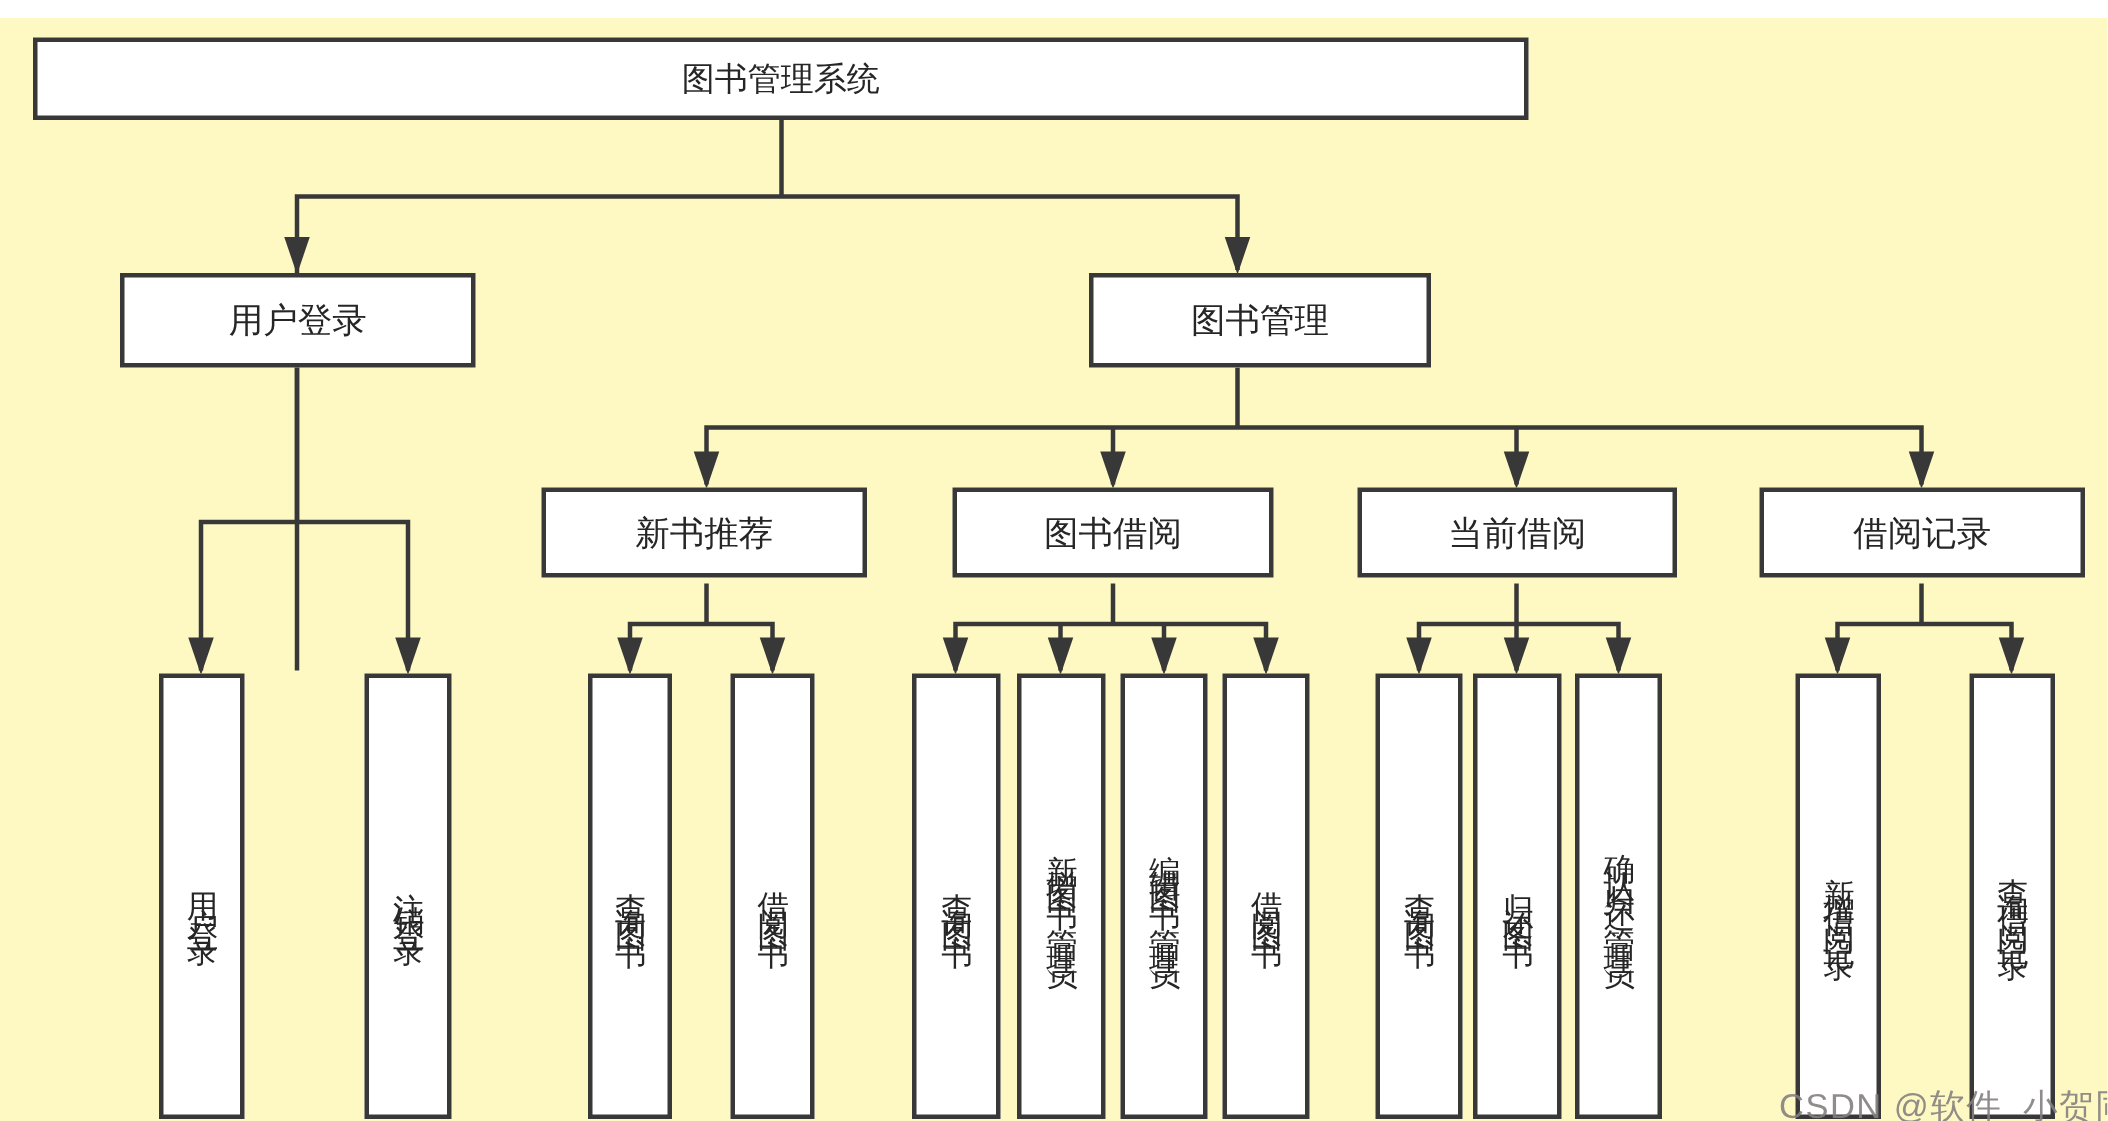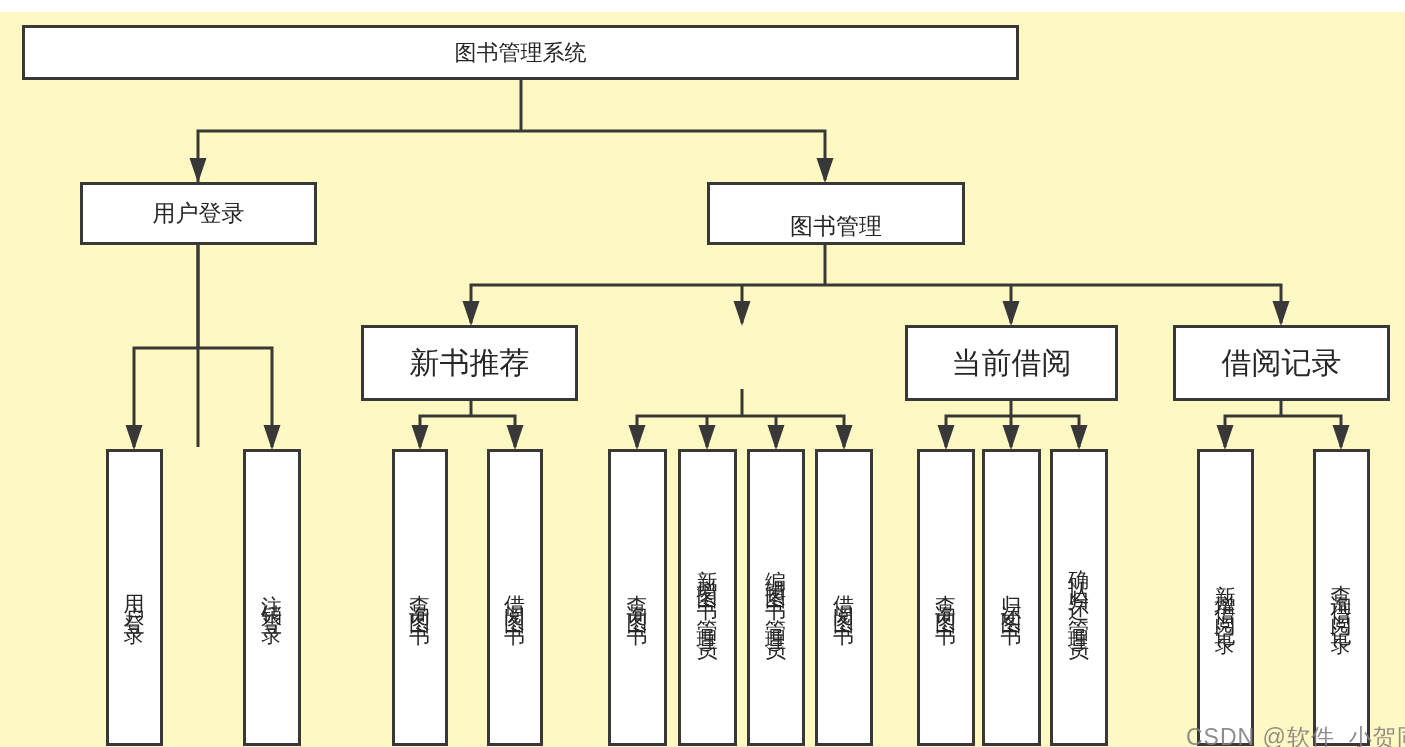--- a/index.html
+++ b/index.html
@@ -24,21 +24,21 @@
     box-sizing: border-box;
     border: 3px solid #383838;
     background: #ffffff;
     display: flex;
     align-items: center;
     justify-content: center;
     z-index: 2;
   }
   .node-root { left: 22px; top: 13px; width: 997px; height: 55px; font-size: 22px; }
   .node-l2 { top: 170px; height: 63px; font-size: 23px; }
-  .node-l3 { top: 313px; height: 76px; font-size: 30px; }
+  .node-l3 { top: 313px; height: 60px; font-size: 23px; }
   .leaf { top: 437px; height: 297px; font-size: 21px; }
   .leaf .vtext {
     writing-mode: vertical-lr;
     text-orientation: mixed;
     letter-spacing: 10px;
     line-height: 1;
     white-space: nowrap;
   }
   .hlabel { white-space: nowrap; }
   .watermark {
@@ -105,26 +105,29 @@
     </g>
   </svg>
 
   <div class="node node-root">
     <span class="hlabel">图书管理系统</span>
   </div>
 
   <div class="node node-l2" style="left:80px; width:237px;">
     <span class="hlabel">用户登录</span>
   </div>
-  <div class="node node-l2" style="left:707px; width:258px;align-items:flex-end;">
+  <div class="node node-l2" style="left:726px; width:228px;">
     <span class="hlabel">图书管理</span>
   </div>
 
   <div class="node node-l3" style="left:361px; width:217px;">
     <span class="hlabel">新书推荐</span>
+  </div>
+  <div class="node node-l3" style="left:635px; width:214px;">
+    <span class="hlabel">图书借阅</span>
   </div>
   <div class="node node-l3" style="left:1173px; width:217px;">
     <span class="hlabel">借阅记录</span>
   </div>
   <div class="node node-l3" style="left:905px; width:213px;">
     <span class="hlabel">当前借阅</span>
   </div>
 
   <div class="node leaf" style="left:106px; width:57px;">
     <span class="vtext">用户登录</span>

